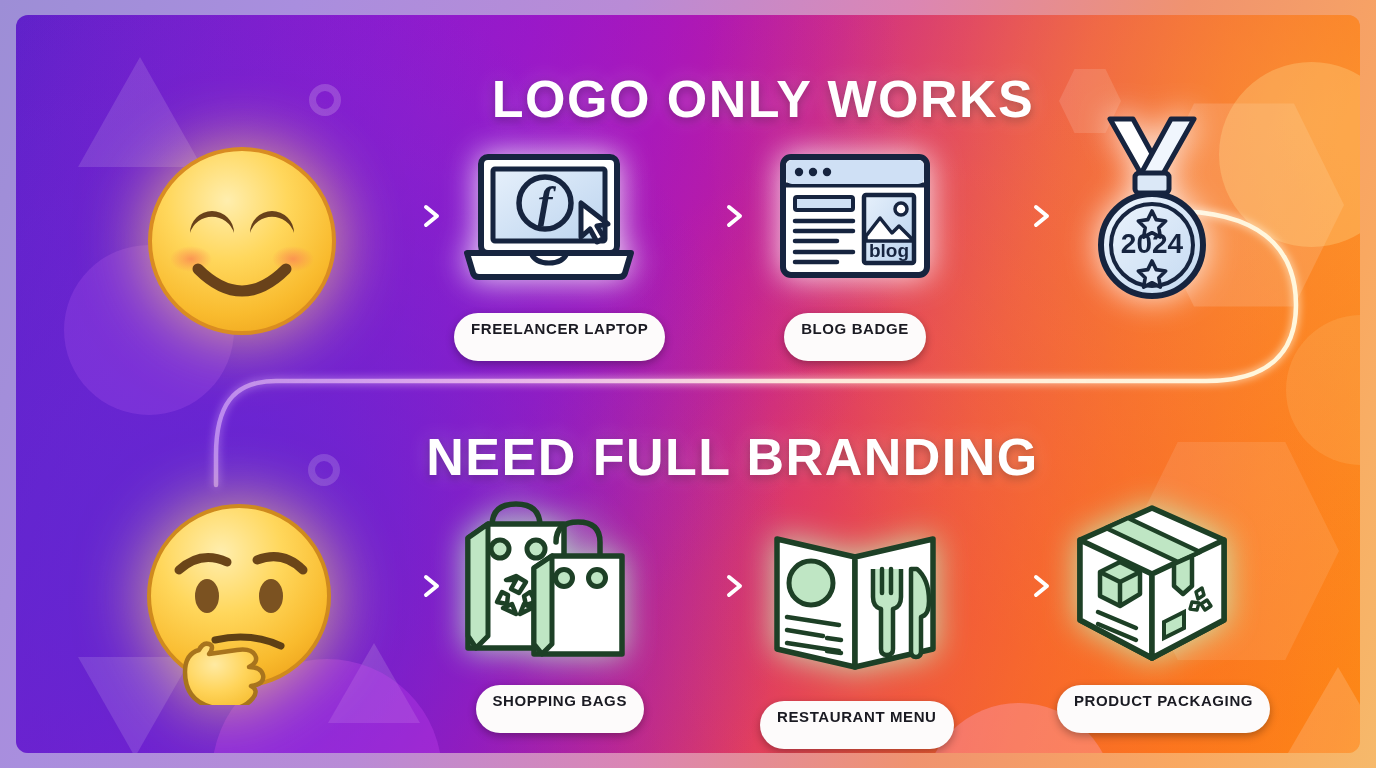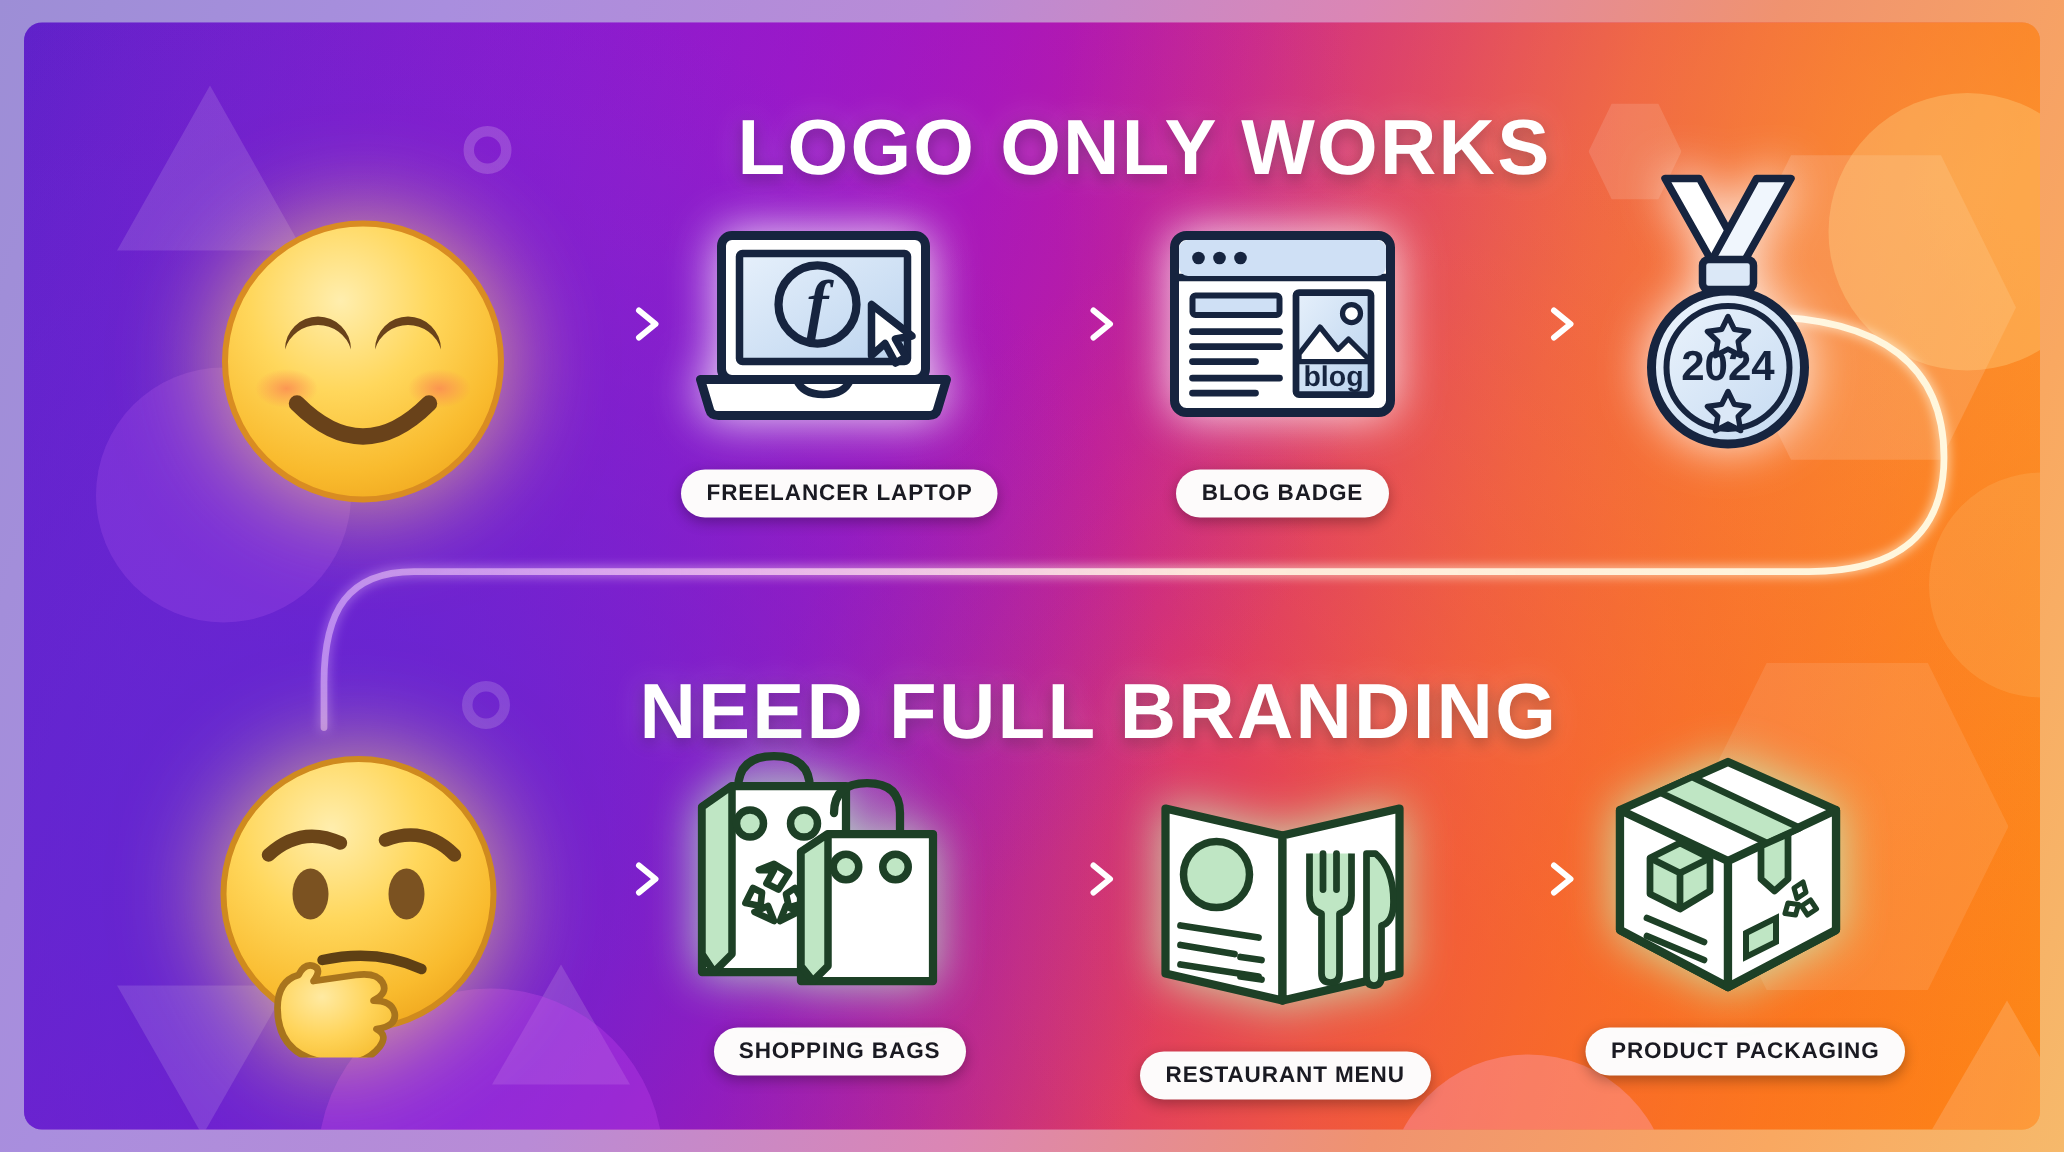--- a/index.html
+++ b/index.html
@@ -90,21 +90,21 @@
     left:0; width:100%;
     text-align:center;
     font-size:52px;
     font-weight:bold;
     letter-spacing:1.5px;
     color:#ffffff;
     text-shadow:0 3px 10px rgba(0,0,0,.28), 0 0 22px rgba(255,255,255,.25);
     font-family:"Liberation Sans", sans-serif;
   }
   #row-top .row-title    { top:34px;  padding-left:150px; }
-  #row-bottom .row-title { top:40px;  padding-left:89px; }
+  #row-bottom .row-title { top:22px;  padding-left:89px; }
 
   
   .emoji-wrap {
     position:absolute;
     left:118px;
     width:215px; height:215px;
     display:flex; align-items:center; justify-content:center;
     filter:drop-shadow(0 0 34px rgba(255,216,120,.78));
   }
   #row-top .emoji-wrap    { top:98px; }
@@ -126,21 +126,21 @@
   .item-icon {
     height:170px;
     display:flex; align-items:center; justify-content:center;
   }
   .glow-white { filter:drop-shadow(0 0 16px rgba(255,255,255,.85)); }
   .glow-green { filter:drop-shadow(0 0 16px rgba(190,255,200,.8)); }
 
   .pill {
     display:inline-block;
     margin-top:12px;
-    padding:7px 17px 8px;
+    padding:7px 17px 24px;
     background:#fdfbfb;
     border-radius:999px;
     color:#1a1a22;
     font-size:15px;
     font-weight:bold;
     letter-spacing:.6px;
     white-space:nowrap;
     box-shadow:0 3px 9px rgba(0,0,0,.3);
   }
 

